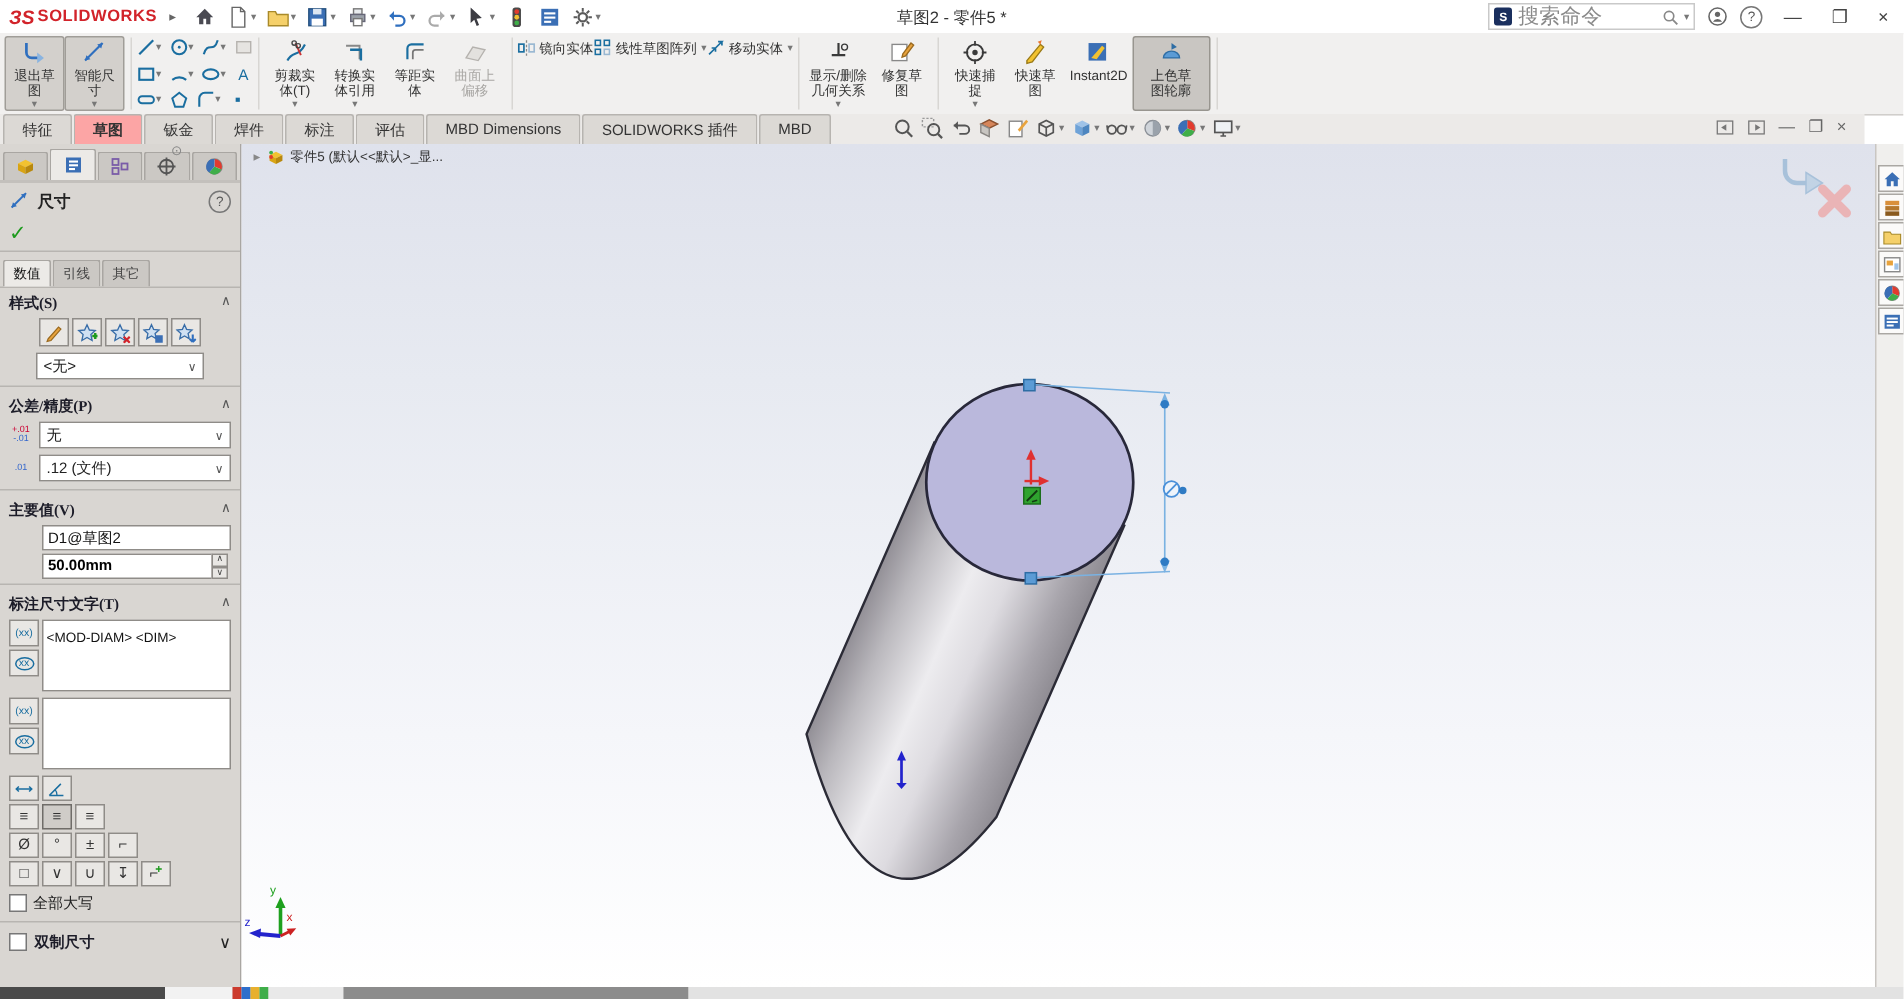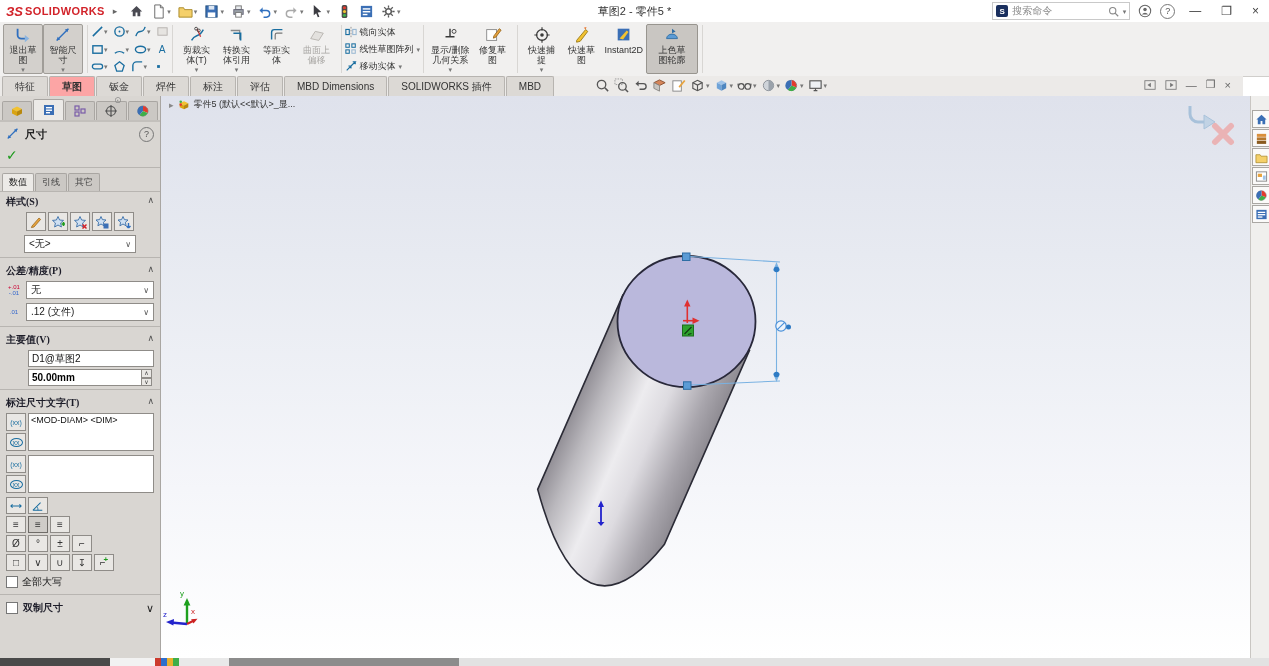--- a/index.html
+++ b/index.html
@@ -15,40 +15,40 @@
   .expander{color:#666;font-size:9px;margin:0 10px 0 8px;}
   .qat{display:flex;align-items:center;gap:3px;}
   .qbtn{display:flex;align-items:center;gap:1px;padding:1px 2px;border-radius:2px;}
   .qbtn svg{width:15px;height:15px;}
   .caret{font-size:7px;color:#777;line-height:1;}
   .tb-title{position:absolute;left:0;right:0;text-align:center;font-size:11px;color:#333;pointer-events:none;}
   .tb-right{position:absolute;right:4px;top:0;height:22px;display:flex;align-items:center;gap:8px;}
   .searchbox{display:flex;align-items:center;border:1px solid #c9c9c9;background:#fff;height:16px;width:130px;padding:0 3px;gap:4px;}
   .sw-badge{width:12px;height:12px;background:#1a2f5e;color:#fff;font-size:8px;font-weight:bold;
             display:flex;align-items:center;justify-content:center;border-radius:2px;}
-  .searchbox .ph{color:#8a8a8a;font-size:10px;flex:1;}
+  .searchbox .ph{color:#8a8a8a;font-size:14px;flex:1;}
   .winbtn{color:#444;font-size:12px;padding:0 6px;}
   
   .ribbon{position:absolute;left:0;top:22px;width:1269px;height:54px;background:#f1f0ef;
           display:flex;align-items:stretch;border-bottom:1px solid #d0cecb;}
   .rgroup{display:flex;align-items:stretch;padding:2px 3px;}
   .rsep{width:1px;background:#d8d6d3;margin:3px 1px;}
   .rbtn{display:flex;flex-direction:column;align-items:center;justify-content:flex-start;
         padding:1px 3px;border-radius:2px;min-width:34px;}
   .rbtn .ric{height:20px;display:flex;align-items:center;justify-content:center;}
   .rbtn .rl{font-size:9px;line-height:10px;color:#333;text-align:center;white-space:nowrap;}
   .rbtn .caret{margin-top:1px;}
   .rbtn.pressed{background:#d3d0cc;border:1px solid #a09d98;padding:0 2px;}
   .rbtn.active2{background:#c9c6c2;border:1px solid #98958f;padding:0 8px;}
   .rbtn.disabled .rl{color:#a9a7a4;}
   .egrid{display:flex;flex-direction:column;justify-content:space-between;padding:2px 0;}
   .erow{display:flex;align-items:center;gap:1px;height:15px;}
   .ecell{display:flex;align-items:center;gap:0px;padding:0 2px;}
   .ecell svg{width:13px;height:13px;}
-  .mrows{display:flex;flex-direction:column;justify-content:space-between;padding:3px 2px;}
+  .mrows{display:flex;flex-direction:row;justify-content:space-between;padding:3px 2px;}
   .mrow{display:flex;align-items:center;gap:3px;height:14px;font-size:9px;color:#333;white-space:nowrap;}
   .mrow svg{width:12px;height:12px;}
   
   .tabrow{position:absolute;left:0;top:76px;width:1243px;height:20px;background:#eceae8;border-bottom:1px solid #cfccc8;}
   .tabs{position:absolute;left:2px;top:0;height:20px;display:flex;}
   .tab{padding:2px 12px;font-size:10px;color:#333;background:#dcd9d5;border:1px solid #b7b4b0;border-bottom:none;
        margin-right:1px;border-radius:2px 2px 0 0;display:flex;align-items:center;}
   .tab.active{background:#fca5a5;font-weight:bold;}
   .headsup{position:absolute;left:595px;top:2px;display:flex;align-items:center;gap:4px;}
   .hbtn{display:flex;align-items:center;gap:1px;}
@@ -97,21 +97,21 @@
   .spinwrap input{width:106px;height:15px;border:1px solid #8f8c88;font-size:10px;padding:0 3px;font-weight:bold;
                   font-family:"Liberation Sans",sans-serif;}
   .spin{position:absolute;right:0;top:0;width:11px;height:17px;display:flex;flex-direction:column;}
   .spin div{flex:1;border:1px solid #8f8c88;background:#e9e7e4;font-size:6px;line-height:6px;
             display:flex;align-items:center;justify-content:center;color:#444;}
   .dtrow{display:flex;gap:2px;padding:2px 6px;}
   .dticons{display:flex;flex-direction:column;gap:2px;}
   .dtic{width:18px;height:16px;border:1px solid #8f8c88;background:#e9e7e4;color:#1a6ea0;font-size:7px;
         display:flex;align-items:center;justify-content:center;}
   .dtic .ov{border:1px solid #1a6ea0;border-radius:50%;padding:0 2px;}
-  .dtarea{flex:1;height:34px;background:#fff;border:1px solid #8f8c88;font-size:9px;padding:1px 2px;
+  .dtarea{flex:1;height:34px;background:#fff;border:1px solid #8f8c88;font-size:9px;padding:6px 2px;
           resize:none;font-family:"Liberation Sans",sans-serif;color:#111;}
   .btngrid{padding:2px 6px;display:flex;flex-direction:column;gap:2px;}
   .bg-row{display:flex;gap:2px;}
   .pbtn{width:18px;height:15px;border:1px solid #8f8c88;background:#e9e7e4;color:#333;font-size:10px;
         display:flex;align-items:center;justify-content:center;line-height:1;}
   .pbtn.on{background:#cfccc8;border-color:#6f6c68;}
   .pbtn .plus{color:#1c9a1c;font-size:8px;font-weight:bold;margin-left:-2px;margin-top:-6px;}
   .cbrow{display:flex;align-items:center;gap:4px;padding:2px 6px;font-size:10px;color:#222;}
   .cb{width:10px;height:10px;border:1px solid #777;background:#fff;}
   .dualrow{display:flex;align-items:center;gap:5px;padding:3px 6px;}

